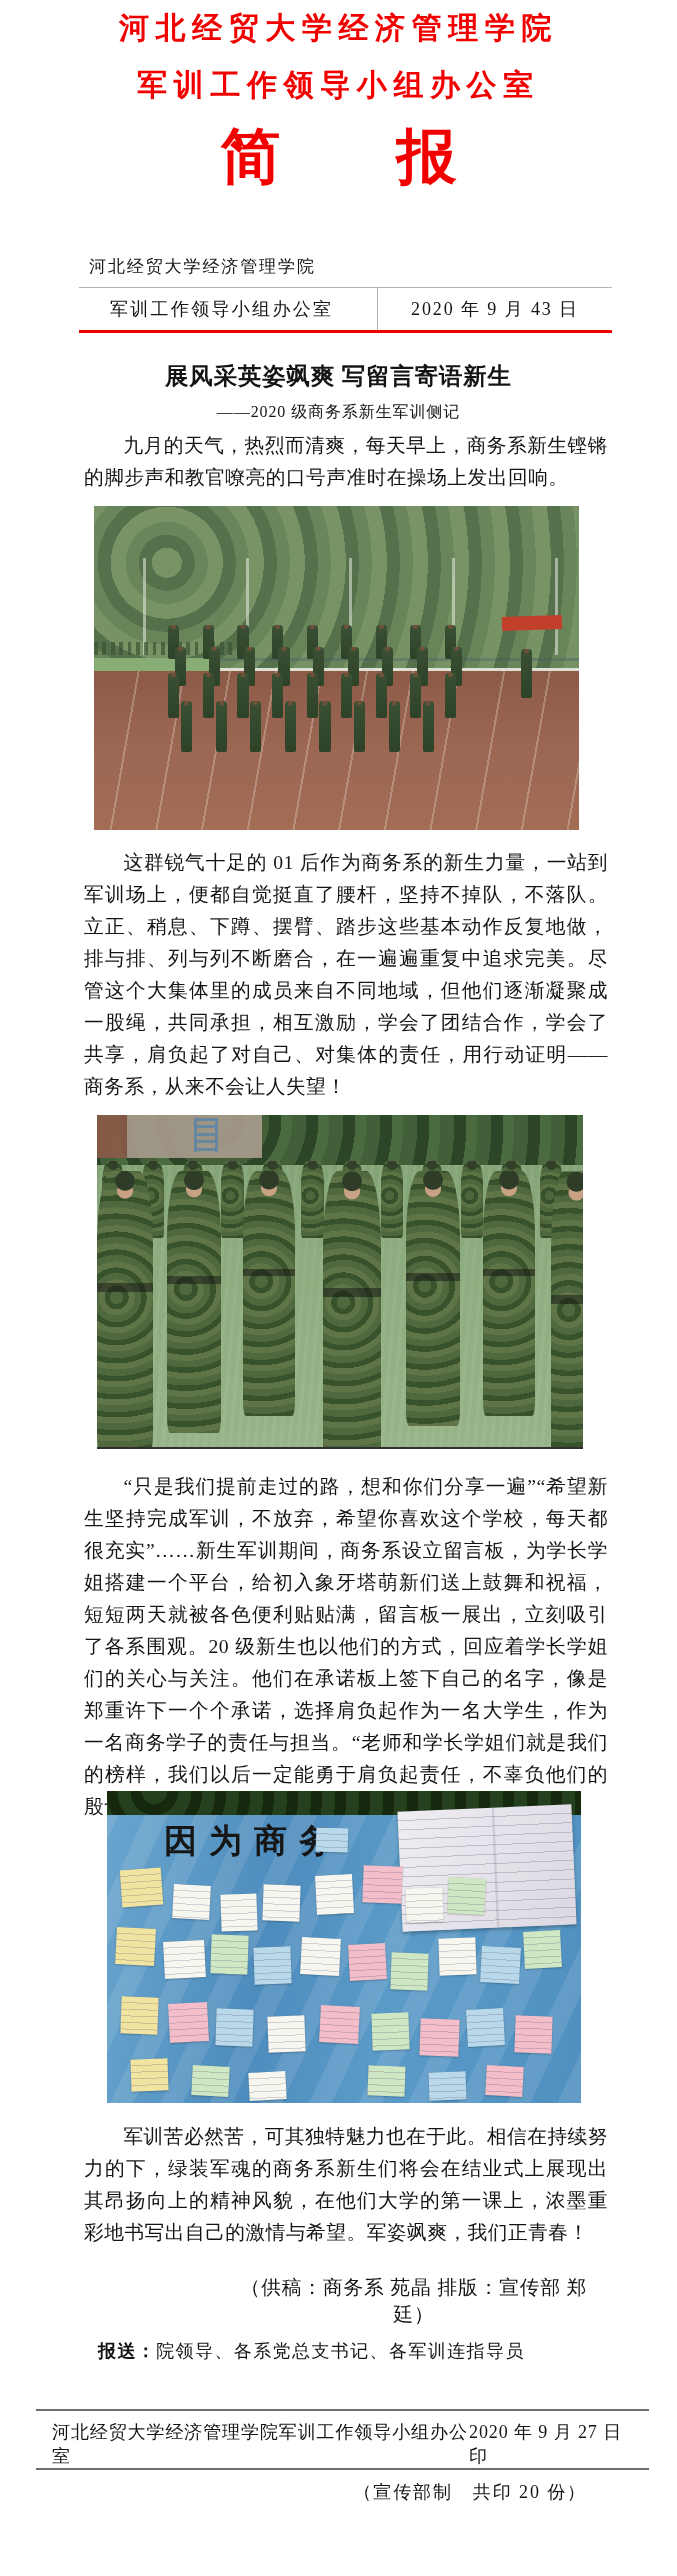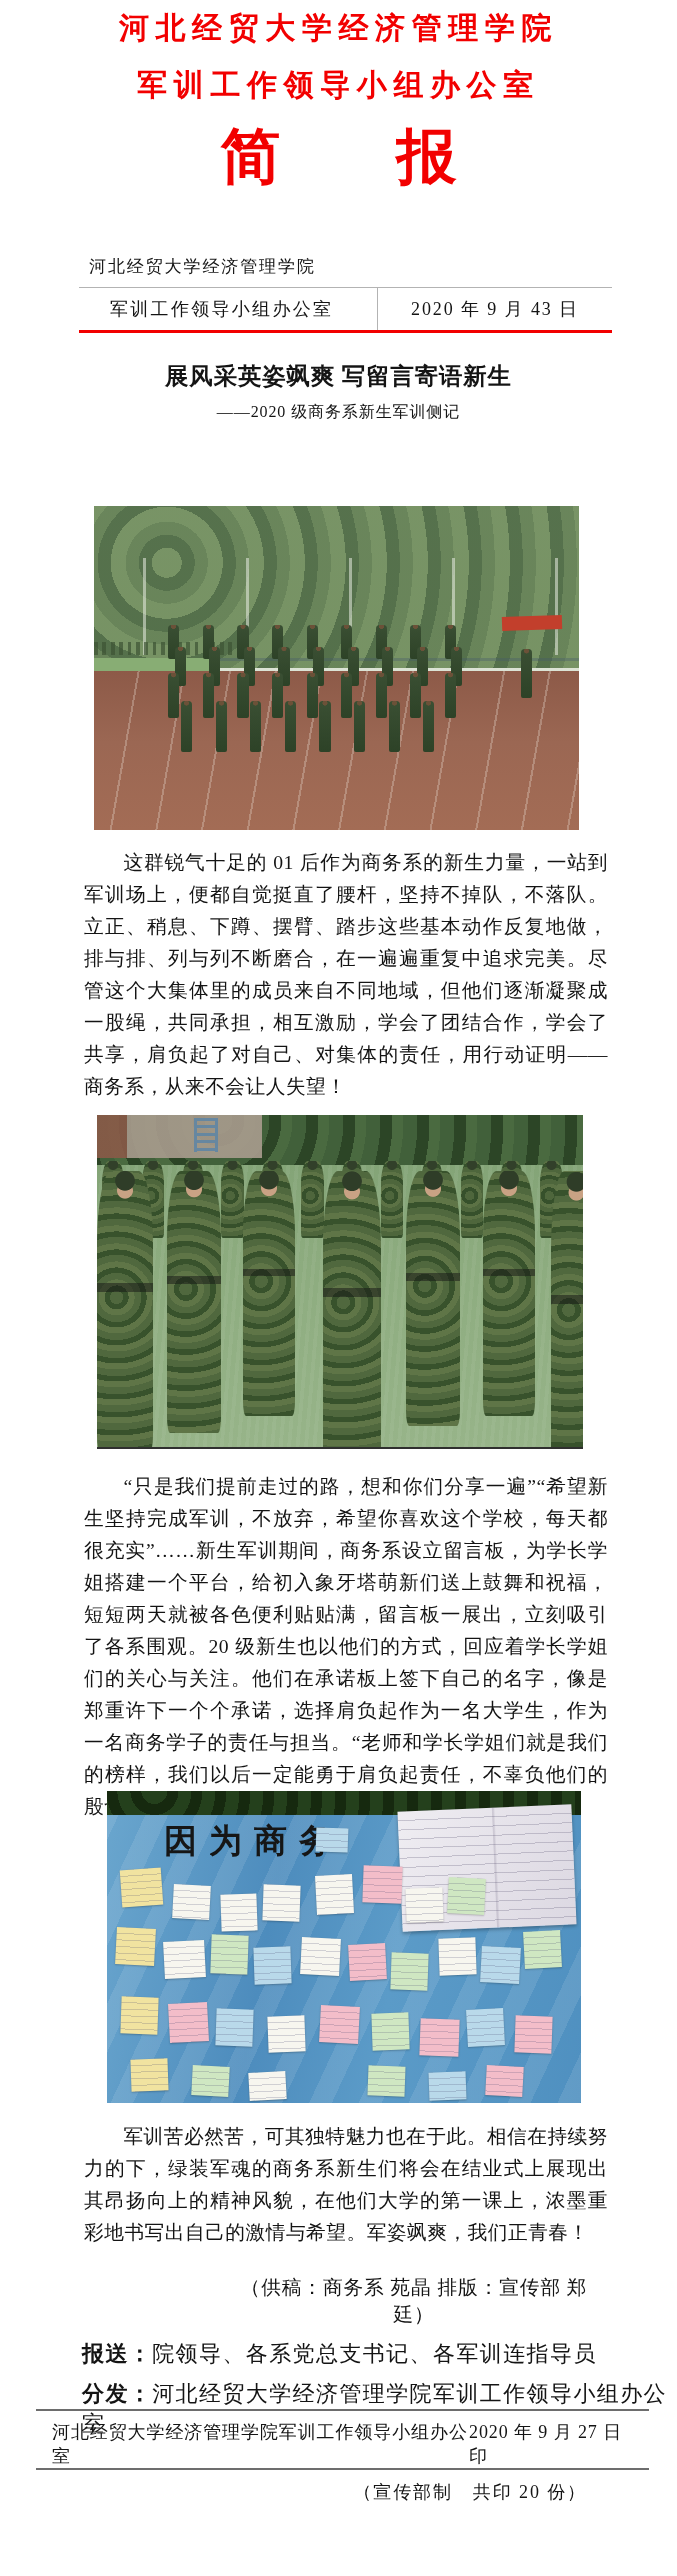--- a/index.html
+++ b/index.html
@@ -101,21 +101,21 @@
   .p3-title1{left:12%;top:9%;font-size:33px;font-weight:700;color:#161616;letter-spacing:12px;}
   .p3-title2{left:27%;top:35%;font-size:33px;font-weight:700;color:#161616;letter-spacing:15px;}
   .p3-paper{right:7.5px;top:17px;width:174px;height:120px;transform:rotate(-2.5deg);
     box-shadow:0 1.9px 3.7px rgba(0,0,0,.3);background:
     linear-gradient(90deg, transparent 0 54%, rgba(90,80,110,.18) 54.5% 55%, transparent 56%),
     repeating-linear-gradient(180deg, transparent 0 8.4px, rgba(120,115,140,.35) 8.4px 9.4px),
     linear-gradient(120deg,#efedf2,#dcd8e2);}
   .note{position:absolute;box-shadow:0 0.9px 1.9px rgba(0,0,0,.25);background-image:
     repeating-linear-gradient(180deg, transparent 0 5.6px, rgba(70,70,110,.22) 5.6px 6.6px);}
   
-  .dist-line{left:82px;font-size:22px;letter-spacing:1.4px;}
+  .dist-line{left:98px;font-size:18px;letter-spacing:1.4px;}
   .dist-line .lbl{font-weight:700;}
   .report{top:2339px;}
   .dispatch{top:2379px;}
   .rule{left:36px;width:613px;height:1.9px;background:var(--rule-gray);}
   .rule1{top:2409px;}
   .rule2{top:2468px;}
   .imprint{top:2420px;left:52px;width:582px;display:flex;
     justify-content:space-between;font-size:18px;letter-spacing:0.9px;}
   .print-note{top:2480px;left:84px;width:503px;text-align:right;
     font-size:18px;letter-spacing:1.9px;}
@@ -134,20 +134,21 @@
 
   <div class="abs issue-table">
     <div class="cell-left">军训工作领导小组办公室</div>
     <div class="cell-right">2020 年 9 月 43 日</div>
   </div>
   <div class="abs redline"></div>
 
   <h1 class="abs title">展风采英姿飒爽 写留言寄语新生</h1>
   <div class="abs subtitle">——2020 级商务系新生军训侧记</div>
 
+  <p class="abs para para1">九月的天气，热烈而清爽，每天早上，商务系新生铿锵的脚步声和教官嘹亮的口号声准时在操场上发出回响。</p>
 
   <div class="abs photo photo1">
     <div class="layer p1-sky"></div>
     <div class="layer p1-trees"></div>
     <div class="layer p1-trunks"></div>
     <div class="layer p1-distant"></div>
     <div class="layer p1-fence"></div>
     <div class="layer p1-field"></div>
     <div class="layer p1-track"></div>
     <div class="layer p1-banner"></div>
@@ -266,23 +267,20 @@
       </div>
   </div>
 
   <p class="abs para para4">军训苦必然苦，可其独特魅力也在于此。相信在持续努力的下，绿装军魂的商务系新生们将会在结业式上展现出其昂扬向上的精神风貌，在他们大学的第一课上，浓墨重彩地书写出自己的激情与希望。军姿飒爽，我们正青春！</p>
 
   <div class="abs byline">（供稿：商务系 苑晶 排版：宣传部 郑廷）</div>
 
   <div class="abs dist-line report">
     <span class="lbl">报送：</span><span>院领导、各系党总支书记、各军训连指导员</span>
   </div>
-  <div class="abs dist-line dispatch">
-    <span class="lbl">分发：</span><span>河北经贸大学经济管理学院军训工作领导小组办公室</span>
-  </div>
   <div class="abs rule rule1"></div>
   <div class="abs imprint">
     <span>河北经贸大学经济管理学院军训工作领导小组办公室</span>
     <span>2020 年 9 月 27 日印</span>
   </div>
   <div class="abs rule rule2"></div>
   <div class="abs print-note">（宣传部制　共印 20 份）</div>
 
 </div>
 

